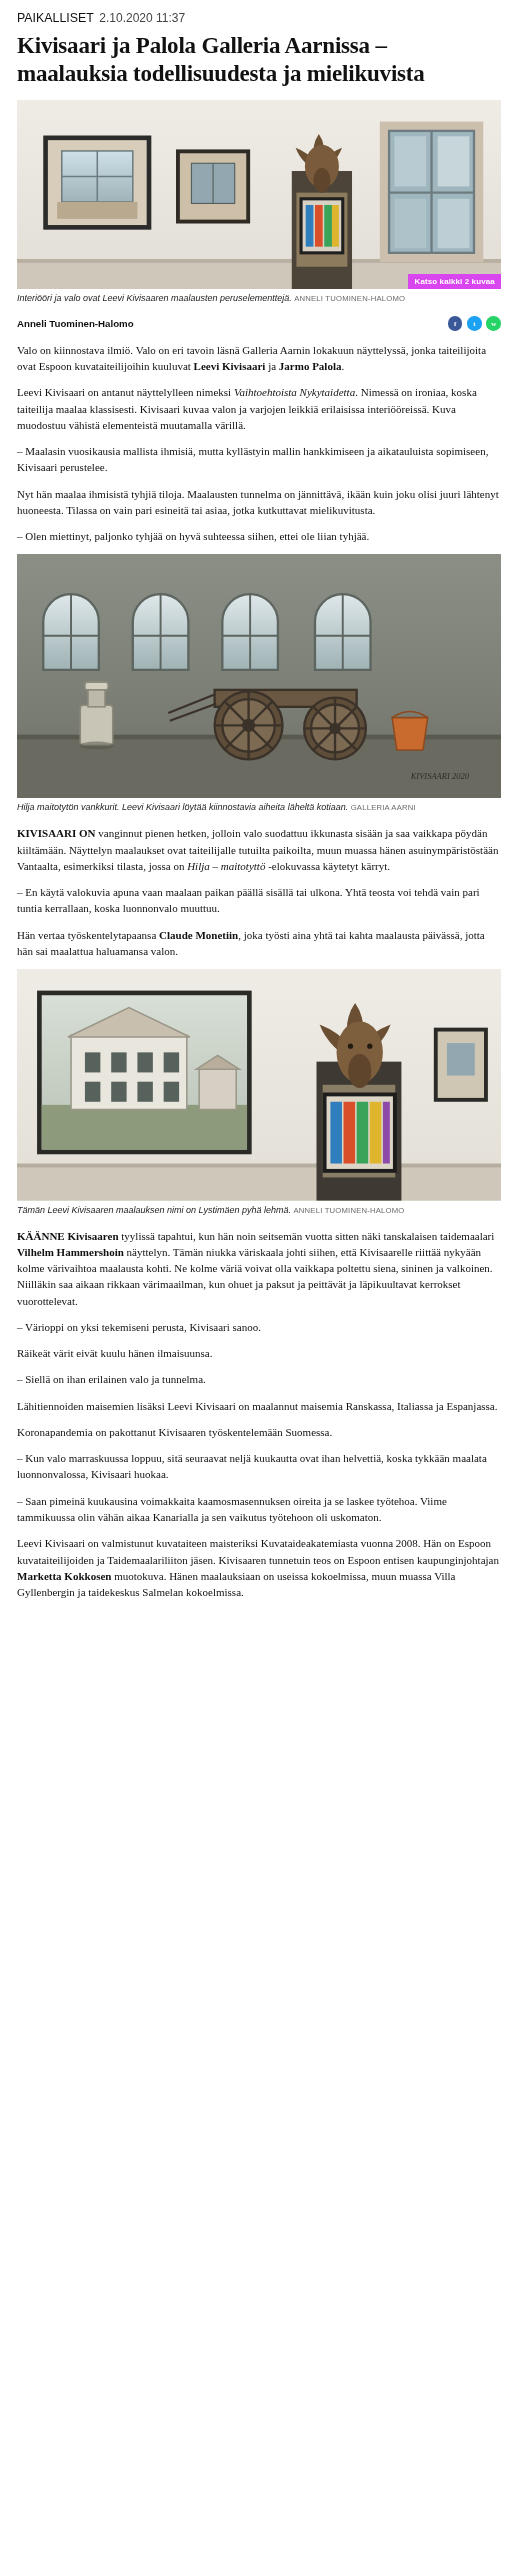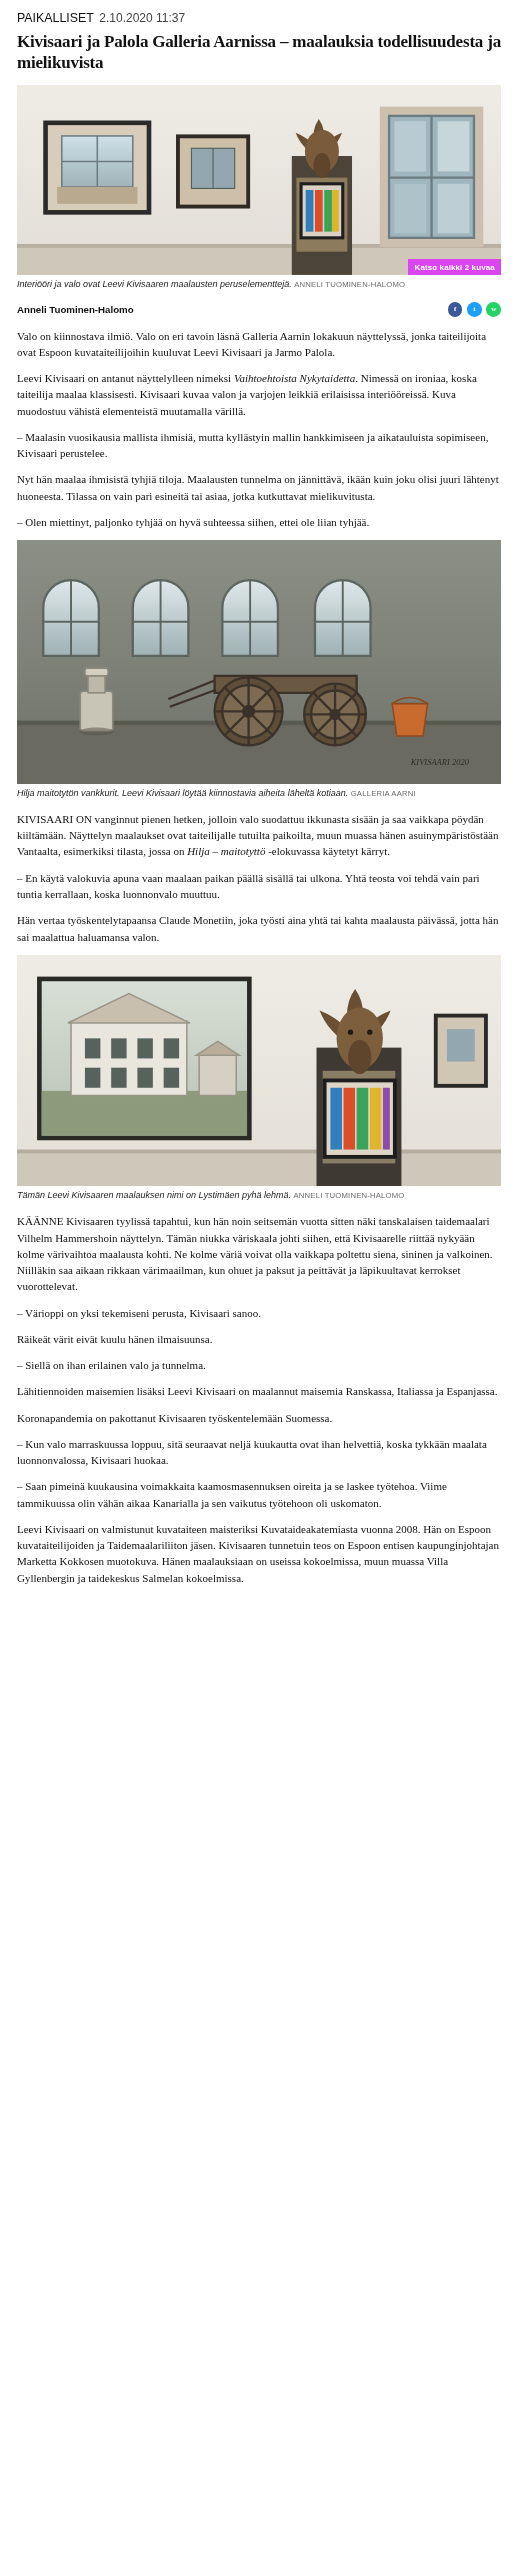--- a/index.html
+++ b/index.html
@@ -21,21 +21,21 @@
     gap: 5.4px;
     margin-bottom: 7.7px;
   }
   .timestamp {
     color: #444444;
     font-size: 12px;
   }
   
   h1.headline {
     font-family: "Liberation Serif", serif;
-    font-size: 17px;
+    font-size: 23px;
     line-height: 1.19;
     font-weight: bold;
     margin: 0 0 12.4px 0;
     letter-spacing: -0.2px;
     color: #111111;
   }
   
   figure { margin: 0 0 10.8px 0; }
   .photo {
     position: relative;
@@ -102,21 +102,21 @@
   .sb-tw { background: #1da1f2; }
   .sb-wa { background: #25d366; }
   
   p.body {
     font-family: "Liberation Serif", serif;
     font-size: 11px;
     line-height: 1.48;
     margin: 0 0 10px 0;
     color: #111111;
   }
-  p.body strong { font-weight: normal; }
+  p.body strong { font-weight: bold; }
   p.body em { font-style: italic; }
   .leadcap { font-weight: bold; }
 </style>
 </head>
 <body>
 
 <div class="page">
 
   <div class="kicker-row">
     <span>PAIKALLISET</span>

